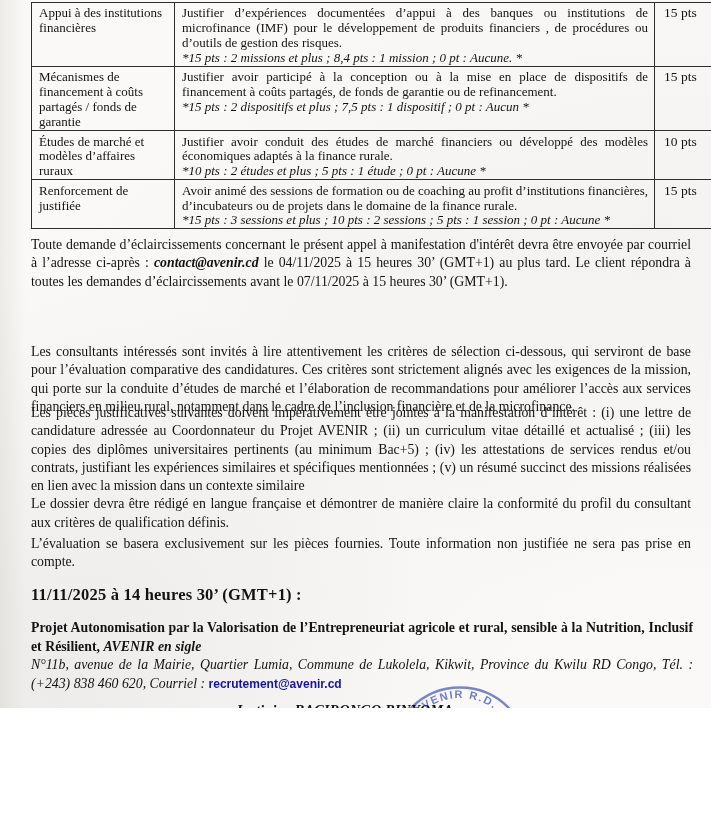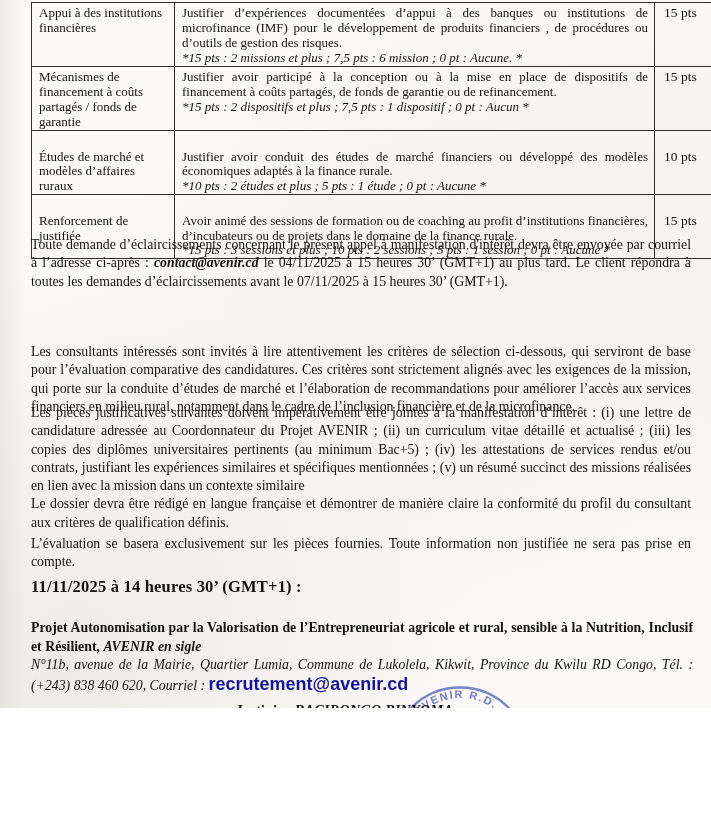--- a/index.html
+++ b/index.html
@@ -28,48 +28,48 @@
     padding:2px 6px 1px 7px;
     background:transparent;
   }
   .tbl .c1{width:129px;}
   .tbl .c2{width:466px;}
   .tbl .c3{width:77px;font-size:13.5px;padding-left:9px;}
   .tbl tr.r1{height:61px;}
   .tbl tr.r2{height:62px;}
   .tbl tr.r3{height:45px;}
   .tbl tr.r4{height:49px;}
-  .tbl tr.r3 td, .tbl tr.r4 td{line-height:14.4px;padding-top:19px;}
+  .tbl tr.r3 td, .tbl tr.r4 td{line-height:14.4px;padding-top:4px;}
   .desc{text-align:justify;}
   .scoring{font-style:italic;text-align:left;}
   
   .para{
     position:absolute;left:31px;width:660px;
     font-size:13.8px;line-height:18.3px;
     text-align:justify;
   }
   .p-clarif{top:236px;}
   .p-criteria{top:303px;margin-top:40px;}
   .p-pieces{top:404px;}
   .p-eval{top:535px;}
   .email-plain{font-weight:bold;font-style:italic;}
-  .deadline-line{margin-top:5px;}
+  .deadline-line{margin-top:13px;}
   .deadline{
     font-weight:bold;font-size:16.5px;line-height:20px;
     letter-spacing:.2px;
   }
   
   .footer{position:absolute;left:31px;top:619px;width:662px;font-size:13.8px;line-height:18.6px;}
   .footer .bold-line{font-weight:bold;text-align:justify;}
   .footer .sigle{font-weight:bold;font-style:italic;}
   .footer .addr{font-style:italic;text-align:justify;}
   .email-link{
     font-family:"Liberation Sans","DejaVu Sans",sans-serif;
     font-style:normal;font-weight:bold;
-    color:#1414a0;font-size:18px;
+    color:#1414a0;font-size:12px;
     text-decoration:none;
   }
   
   .sigblock{
     position:absolute;left:24px;top:701px;width:640px;
     text-align:center;font-weight:bold;font-style:italic;
     font-size:14.6px;line-height:19px;
   }
   .sig-name{text-decoration:underline;text-decoration-thickness:1.6px;text-underline-offset:2px;}
   
@@ -80,21 +80,21 @@
 <body>
 
 <div class="page">
 
   <table class="tbl">
     <tbody>
         <tr class="r1">
       <td class="c1"><span>Appui à des institutions financières</span></td>
       <td class="c2">
         <div class="desc">Justifier d’expériences documentées d’appui à des banques ou institutions de microfinance (IMF) pour le développement de produits financiers , de procédures ou d’outils de gestion des risques.</div>
-        <div class="scoring">*15 pts : 2 missions et plus ; 7,5 pts : 6 mission ; 0 pt : Aucune. *</div>
+        <div class="scoring">*15 pts : 2 missions et plus ; 8,4 pts : 1 mission ; 0 pt : Aucune. *</div>
       </td>
       <td class="c3"><span>15 pts</span></td>
     </tr>
     <tr class="r2">
       <td class="c1"><span>Mécanismes de financement à coûts partagés / fonds de garantie</span></td>
       <td class="c2">
         <div class="desc">Justifier avoir participé à la conception ou à la mise en place de dispositifs de financement à coûts partagés, de fonds de garantie ou de refinancement.</div>
         <div class="scoring">*15 pts : 2 dispositifs et plus ; 7,5 pts : 1 dispositif ; 0 pt : Aucun *</div>
       </td>
       <td class="c3"><span>15 pts</span></td>

